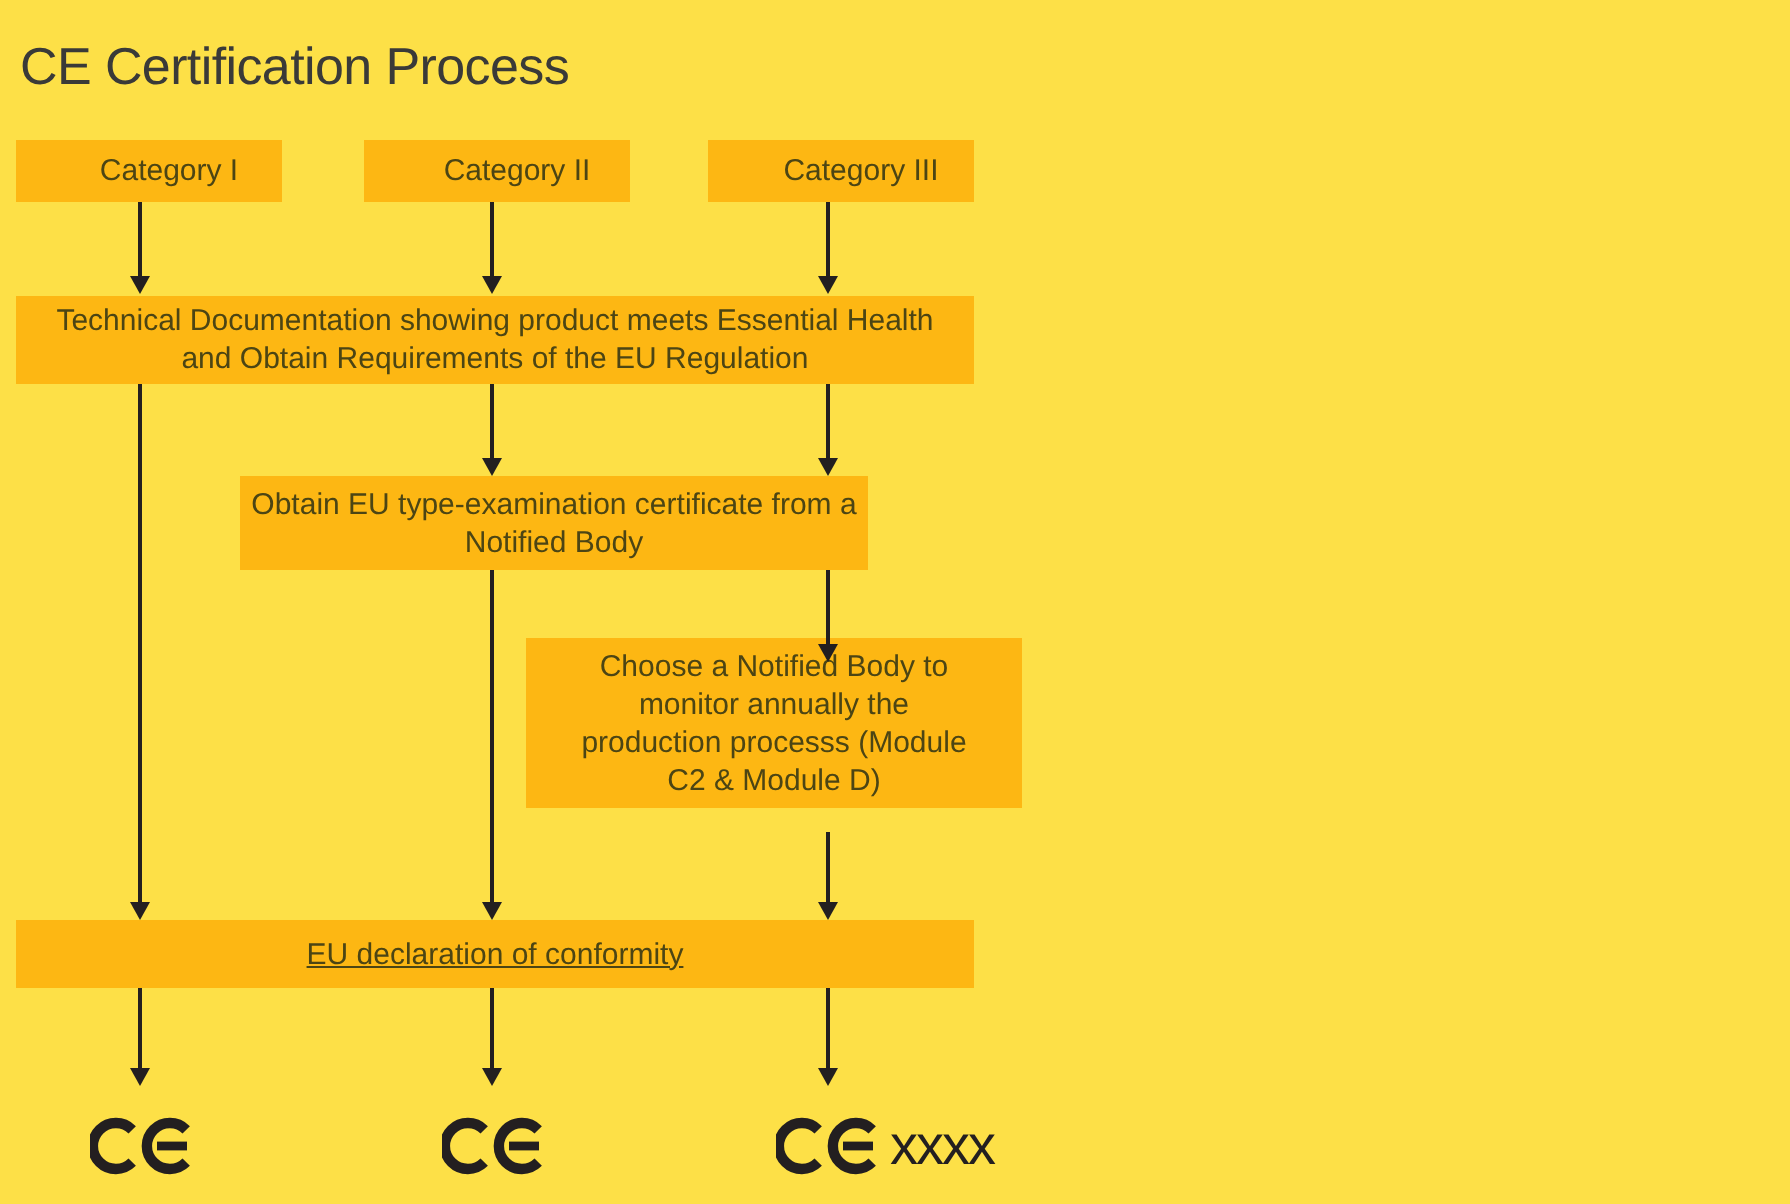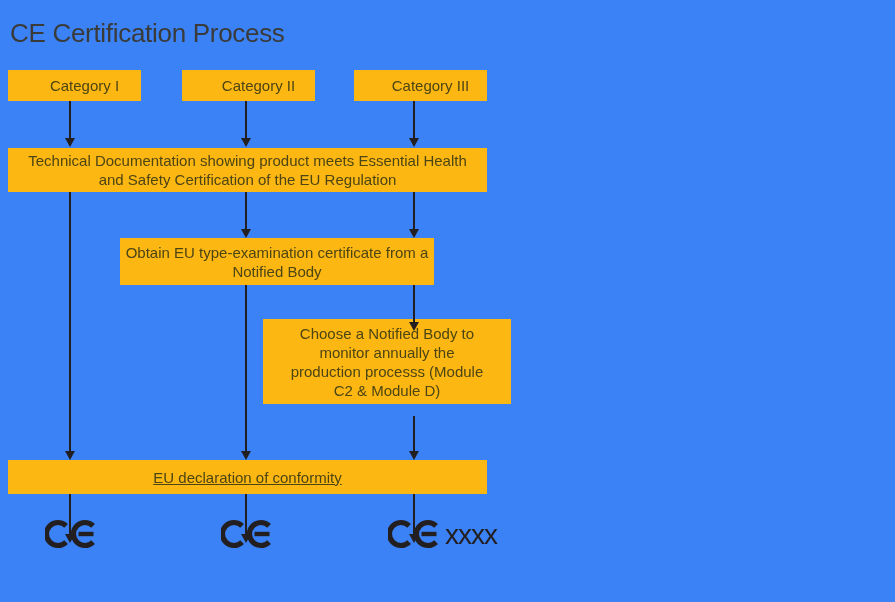--- a/index.html
+++ b/index.html
@@ -6,21 +6,21 @@
     --box-fill:#FDB713;
     --box-text:#4C4514;
     --title-text:#3A3A38;
     --arrow:#231F20;
   }
   html,body{margin:0;padding:0;background:#fff;}
   body{font-family:"Liberation Sans", sans-serif;}
   .canvas{
     position:relative;
     width:895px;height:602px;
-    background:#3b82f6;
+    background:#fde047;
     overflow:hidden;
   }
   .title{
     position:absolute;left:10px;top:18px;
     font-size:26px;font-weight:400;letter-spacing:-0.3px;
     color:var(--title-text);
   }
   .box{
     position:absolute;
     background:var(--box-fill);
@@ -30,22 +30,22 @@
     font-size:15px;line-height:19px;
     white-space:pre-line;
     box-sizing:border-box;
   }
   .cat{height:31px;width:133px;top:70px;padding-left:20px;}
   .vl{position:absolute;width:2px;background:var(--arrow);}
   .ah{position:absolute;width:0;height:0;
       border-left:5px solid transparent;border-right:5px solid transparent;
       border-top:9px solid var(--arrow);}
   .ce{
-    position:absolute;top:518px;height:34px;
-    display:flex;
+    position:absolute;top:556px;height:34px;
+    display:flex;align-items:center;
     color:var(--arrow);
   }
   .ce svg{display:block;}
   .ce .suffix{
     font-size:28px;letter-spacing:-1px;line-height:34px;
     margin-left:1px;color:var(--arrow);
   }
 </style>
 </head>
 <body>
@@ -59,21 +59,21 @@
   </div>
   <div class="box cat" style="left:182px;">
     <span>Category II</span>
   </div>
   <div class="box cat" style="left:354px;text-align:right;">
     <span>Category III</span>
   </div>
 
   <div class="box" style="left:8px;top:148px;width:479px;height:44px;">
     <span>Technical Documentation showing product meets Essential Health
-and Safety Certification of the EU Regulation</span>
+and Obtain Requirements of the EU Regulation</span>
   </div>
 
   <div class="box" style="left:120px;top:238px;width:314px;height:47px;">
     <span>Obtain EU type-examination certificate from a
 Notified Body</span>
   </div>
 
   <div class="box" style="left:263px;top:319px;width:248px;height:85px;">
     <span>Choose a Notified Body to
 monitor annually the

